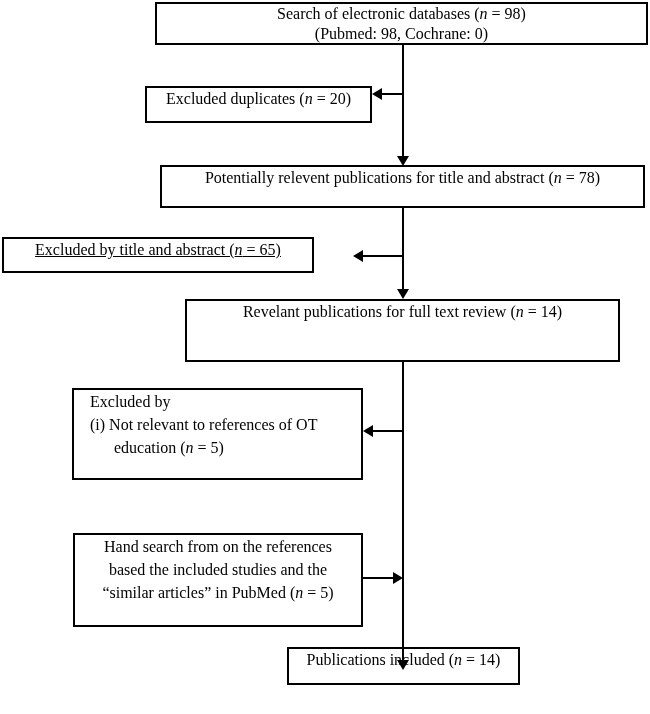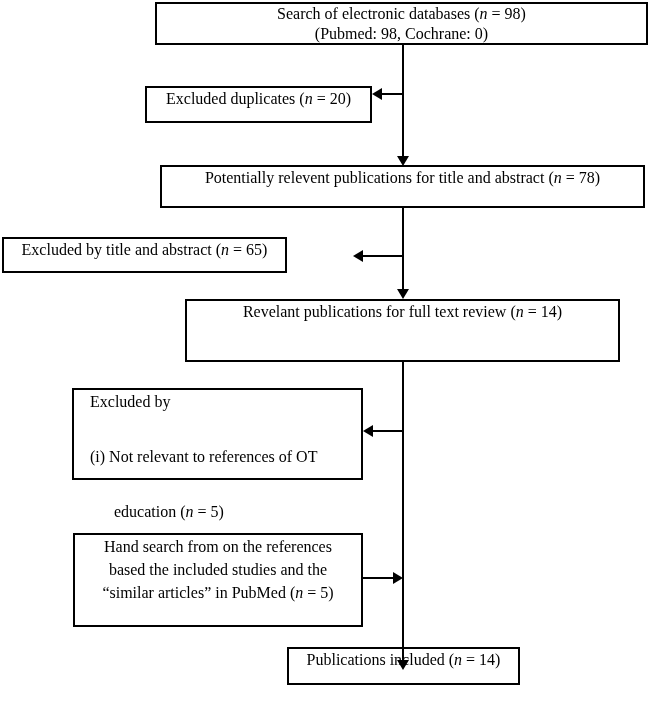--- a/index.html
+++ b/index.html
@@ -27,25 +27,25 @@
     align-items: center;
     text-align: center;
     font-size: 16px;
     line-height: 21px;
   }
   .box .line { white-space: nowrap; }
   
   #b-search   { left:155px; top:2px;   width:493px; height:43px; line-height:20px; }
   #b-dup      { left:145px; top:86px;  width:227px; height:37px; }
   #b-titleabs { left:160px; top:165px; width:485px; height:43px; }
-  #b-excl-ta  { left:2px;   top:237px; width:285px; height:36px; }
+  #b-excl-ta  { left:2px;   top:237px; width:312px; height:36px;text-decoration:underline; }
   #b-fulltext { left:185px; top:299px; width:435px; height:63px; }
   #b-excl-ft  { left:72px;  top:388px; width:291px; height:92px;
                 align-items:flex-start; text-align:left;
-                padding-left:16px; padding-right:4px; line-height:23px;gap:32px; }
+                padding-left:16px; padding-right:4px; line-height:23px; }
   #b-hand     { left:73px;  top:533px; width:290px; height:94px; line-height:23px; }
   #b-incl     { left:287px; top:647px; width:233px; height:38px; }
   #b-excl-ft .indent { padding-left:24px; }
   
   .vline {
     position: absolute;
     left: 402px;
     width: 2px;
     background: #000000;
   }

